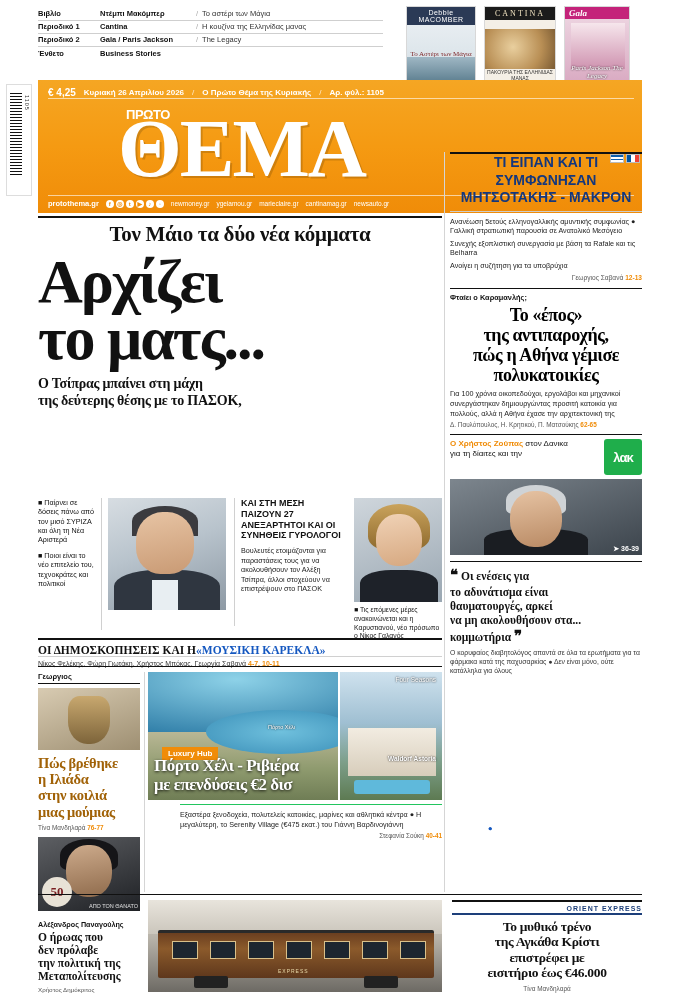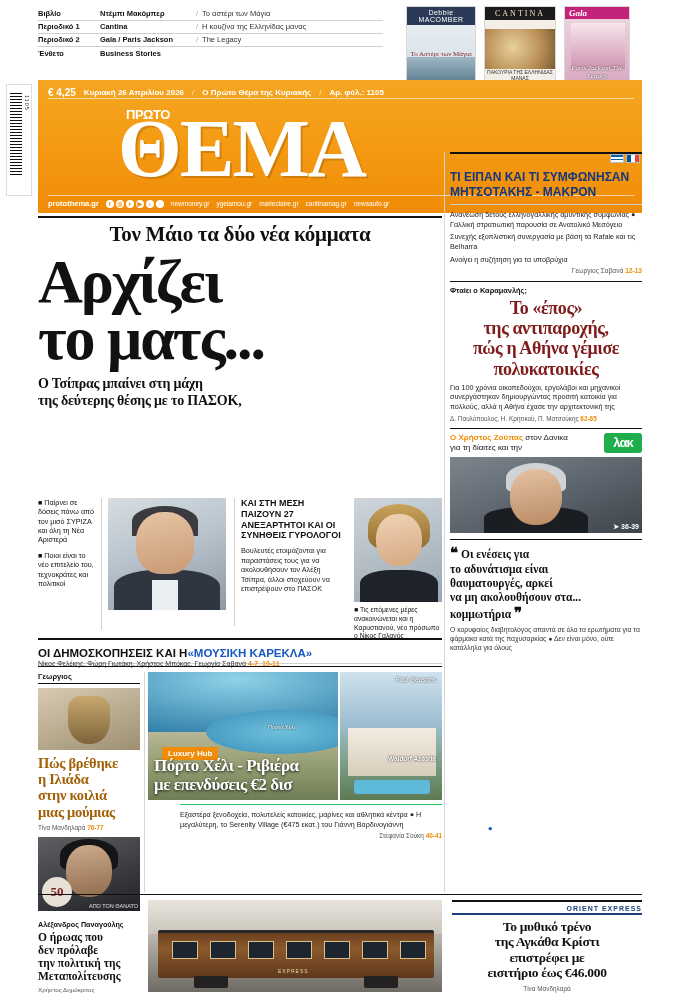--- a/index.html
+++ b/index.html
@@ -159,40 +159,40 @@
     background: linear-gradient(170deg,#f0d2b6,#d6a880); }
   .karyst .hair { position:absolute; left:14px; top:6px; width:62px; height:46px; border-radius:50% 50% 30% 30%;
     background: linear-gradient(180deg,#caa35c,#8e6a2e); }
   .karyst .body { position:absolute; left:6px; bottom:0; width:78px; height:32px; background:#1e2229; border-radius:40% 40% 0 0; }
   .rightnote {
     position:absolute; left:316px; top:108px; width:88px;
     font-family:"Liberation Sans",sans-serif; font-size:6.8px; line-height:1.3; color:#111;
   }
 
   .bluebar {
-    position:absolute; left:38px; top:638px; width:404px; height:26px;
+    position:absolute; left:38px; top:638px; width:404px; height:19px;
     border-top:2px solid #111; border-bottom:1px solid #d0d0d0;
     display:flex; align-items:center;
-    font-family:Liberation Sans, sans-serif; font-weight:bold; font-size:11.5px; color:#111;
+    font-family:Liberation Serif, serif; font-weight:bold; font-size:11.5px; color:#111;
     padding-top:3px;
   }
   .bluebar .blue { color:#1558c0; }
   .byline {
     position:absolute; left:38px; top:660px; width:404px;
     font-family:"Liberation Sans",sans-serif; font-size:7px; color:#333;
   }
   .byline .pg { color:#f08c08; font-weight:bold; }
 
   
   .rightcol { position:absolute; left:450px; top:152px; width:192px; }
   .rc-head {
     border-top:2px solid #111; border-bottom:1px solid #ccc;
-    padding: 16px 0 4px;
-    font-family:"Liberation Sans",sans-serif; font-weight:bold; font-size:12px; line-height:1.25;
-    color:#14377d; 
+    padding: 0 0 4px;
+    font-family:"Liberation Sans",sans-serif; font-weight:bold; font-size:14px; line-height:1.25;
+    color:#14377d; text-align:center;
   }
   .flags { position:absolute; right:2px; top:2px; display:flex; gap:2px; }
   .flag { width:14px; height:9px; border:.5px solid #bbb; }
   .flag.gr { background: repeating-linear-gradient(180deg,#0d5eaf 0 1.8px,#fff 1.8px 3.6px); }
   .flag.fr { background: linear-gradient(90deg,#0055a4 33%,#fff 33% 66%,#ef4135 66%); }
   .macron-photo {
     position:relative; width:192px; height:158px; margin-top:4px; overflow:hidden;
     background: linear-gradient(160deg,#c9d3da 0%, #93a3af 50%, #5f6f7b 100%);
   }
   .macron-photo .m1 { position:absolute; left:14px; top:30px; width:72px; height:82px; border-radius:46%;
@@ -216,34 +216,34 @@
   }
   .rc-bullets p { margin-bottom:3px; }
   .rc-bullets .bl { color:#1558c0; font-weight:bold; }
   .rc-bullets .author { font-size:6.6px; color:#555; text-align:right; }
   .rc-sub {
     border-top:1px solid #111; margin-top:5px; padding-top:4px;
     font-family:"Liberation Sans",sans-serif; font-size:7.4px; font-weight:bold; color:#111;
   }
   .rc-title {
     font-family:"Liberation Serif",serif; font-weight:bold; font-size:18px; line-height:1.12;
-    color:#7f1d1d; text-align:center; padding: 3px 0 4px; letter-spacing:-.4px;
+    color:#000000; text-align:center; padding: 3px 0 4px; letter-spacing:-.4px;
   }
   .rc-body { font-family:"Liberation Sans",sans-serif; font-size:7.2px; line-height:1.35; color:#222; }
   .rc-credit { font-family:"Liberation Sans",sans-serif; font-size:6.4px; color:#555; padding-top:3px;}
   .rc-credit .pg { color:#f08c08; font-weight:bold; }
 
   .zoupas {
     margin-top:6px; border-top:1px solid #111; padding-top:4px;
     display:flex; gap:6px;
   }
   .zoupas .txt { flex:1; font-family:"Liberation Sans",sans-serif; font-size:8px; line-height:1.25; color:#111;}
   .zoupas .txt .o { color:#f08c08; font-weight:bold; }
   .lak {
-    width:38px; height:20px; background:#1fae4b; border-radius:3px; color:#fff;
+    width:38px; height:36px; background:#1fae4b; border-radius:3px; color:#fff;
     font-family:"Liberation Sans",sans-serif; font-weight:bold; font-size:13px;
     display:flex; align-items:center; justify-content:center; letter-spacing:-1px;margin-left:21px;
   }
   .zoup-photo {
     width:192px; height:76px; margin-top:4px; overflow:hidden; position:relative;
     background: linear-gradient(160deg,#7d868e,#3c444c);
   }
   .zoup-photo .f { position:absolute; left:60px; top:12px; width:52px; height:56px; border-radius:46%;
     background: linear-gradient(170deg,#e6c3a3,#b98a64); }
   .zoup-photo .h { position:absolute; left:56px; top:6px; width:60px; height:30px; border-radius:50% 50% 20% 20%;

